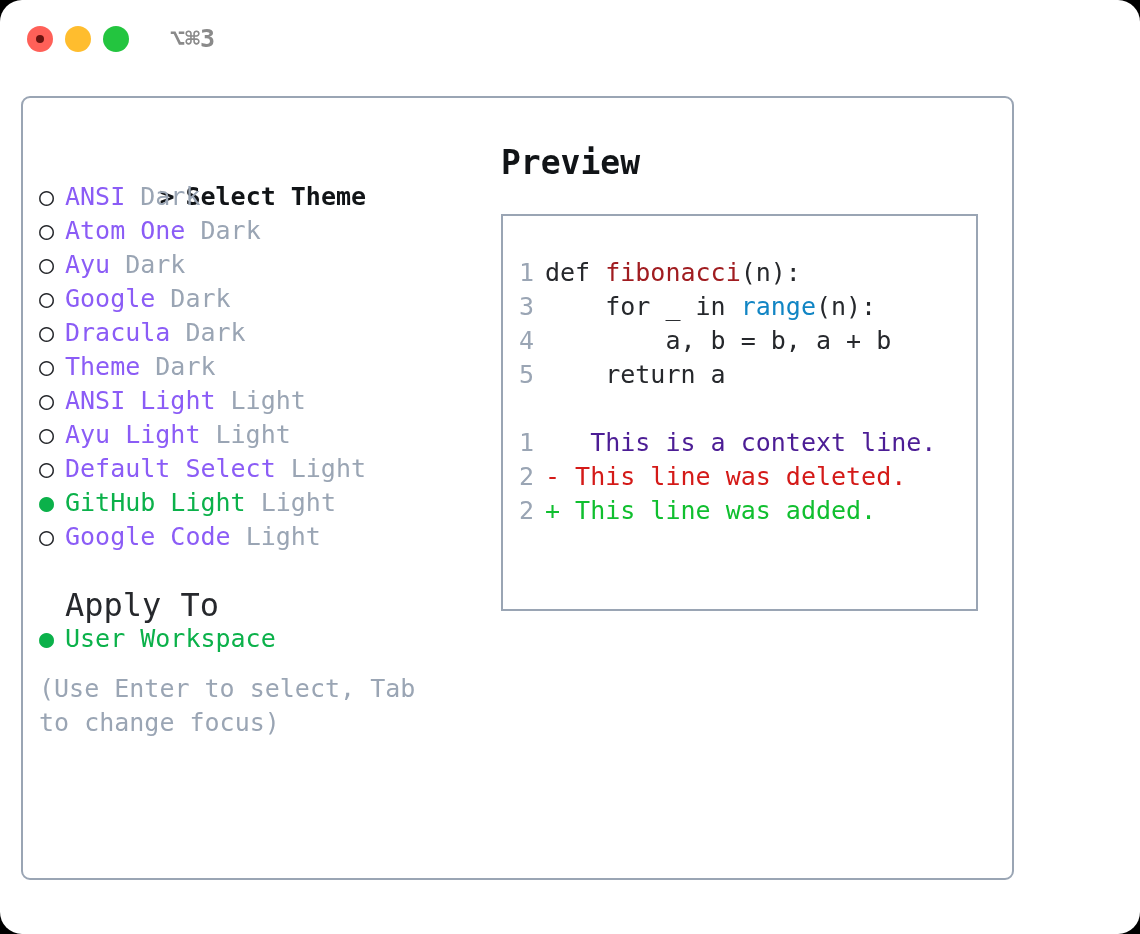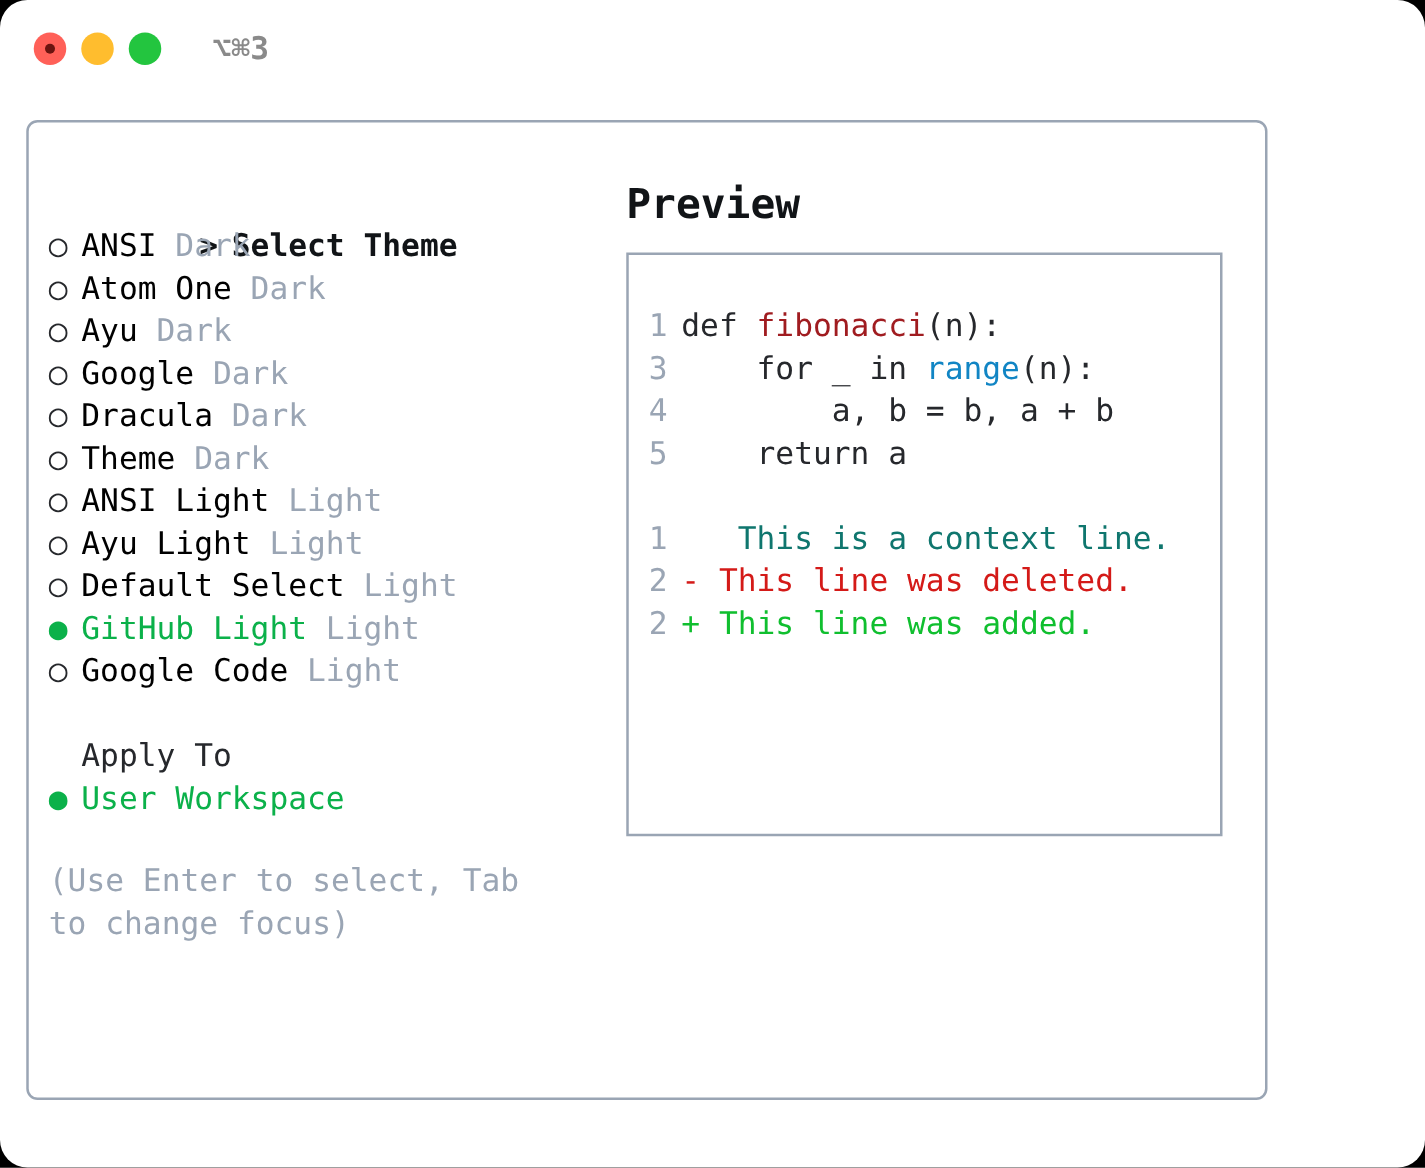--- a/index.html
+++ b/index.html
@@ -102,37 +102,37 @@
   .header-row {
     font-weight: bold;
     color: #111417;
   }
   .marker {
     display: inline-block;
     width: 26px;
     white-space: pre;
   }
   .marker.sel { color: #0bb14a; }
-  .theme-name { color: #000000; }
+  .theme-name { color: #8b5cf6; }
   .theme-name.sel { color: #0bb14a; }
   .theme-kind { color: #9aa5b4; }
 
   .spacer { height: 34px; }
 
   .apply-header {
     height: 34px;
     line-height: 34px;
-    font-size: 25px;
+    font-size: 32px;
     color: #26282c;
     white-space: pre;
     padding-left: 26px;
   }
 
   .hint {
-    margin-top: 32px;
+    margin-top: 16px;
     font-size: 25px;
     line-height: 34px;
     color: #9aa5b4;
     width: 400px;
     white-space: normal;
   }
 
   
   .right-col {
     position: absolute;
@@ -141,23 +141,23 @@
     width: 500px;
   }
   .preview-title {
     font-size: 33px;
     line-height: 34px;
     font-weight: bold;
     color: #111417;
     white-space: pre;
   }
   .preview-box {
-    margin-top: 22px;
+    margin-top: 34px;
     width: 477px;
-    height: 467px;
+    height: 397px;
     border: 2px solid #9aa5b4;
     box-sizing: border-box;
     background: #ffffff;
     position: relative;
   }
   .code-area {
     position: absolute;
     left: 16px;
     top: 40px;
     right: 6px;
@@ -173,21 +173,21 @@
     width: 26px;
     color: #9aa5b4;
     text-align: left;
   }
   .tok-fn     { color: #a01c20; }
   .tok-num    { color: #0e7a7a; }
   .tok-call   { color: #1185c4; }
   .tok-plain  { color: #26282c; }
   .blank-line { height: 34px; }
 
-  .diff-ctx { color: #0f766e; }
+  .diff-ctx { color: #4c1d95; }
   .diff-del { color: #d41a18; }
   .diff-add { color: #10bf2f; }
 </style>
 </head>
 <body>
 
 <div class="window">
 
   <div class="titlebar">
     <div class="traffic">

